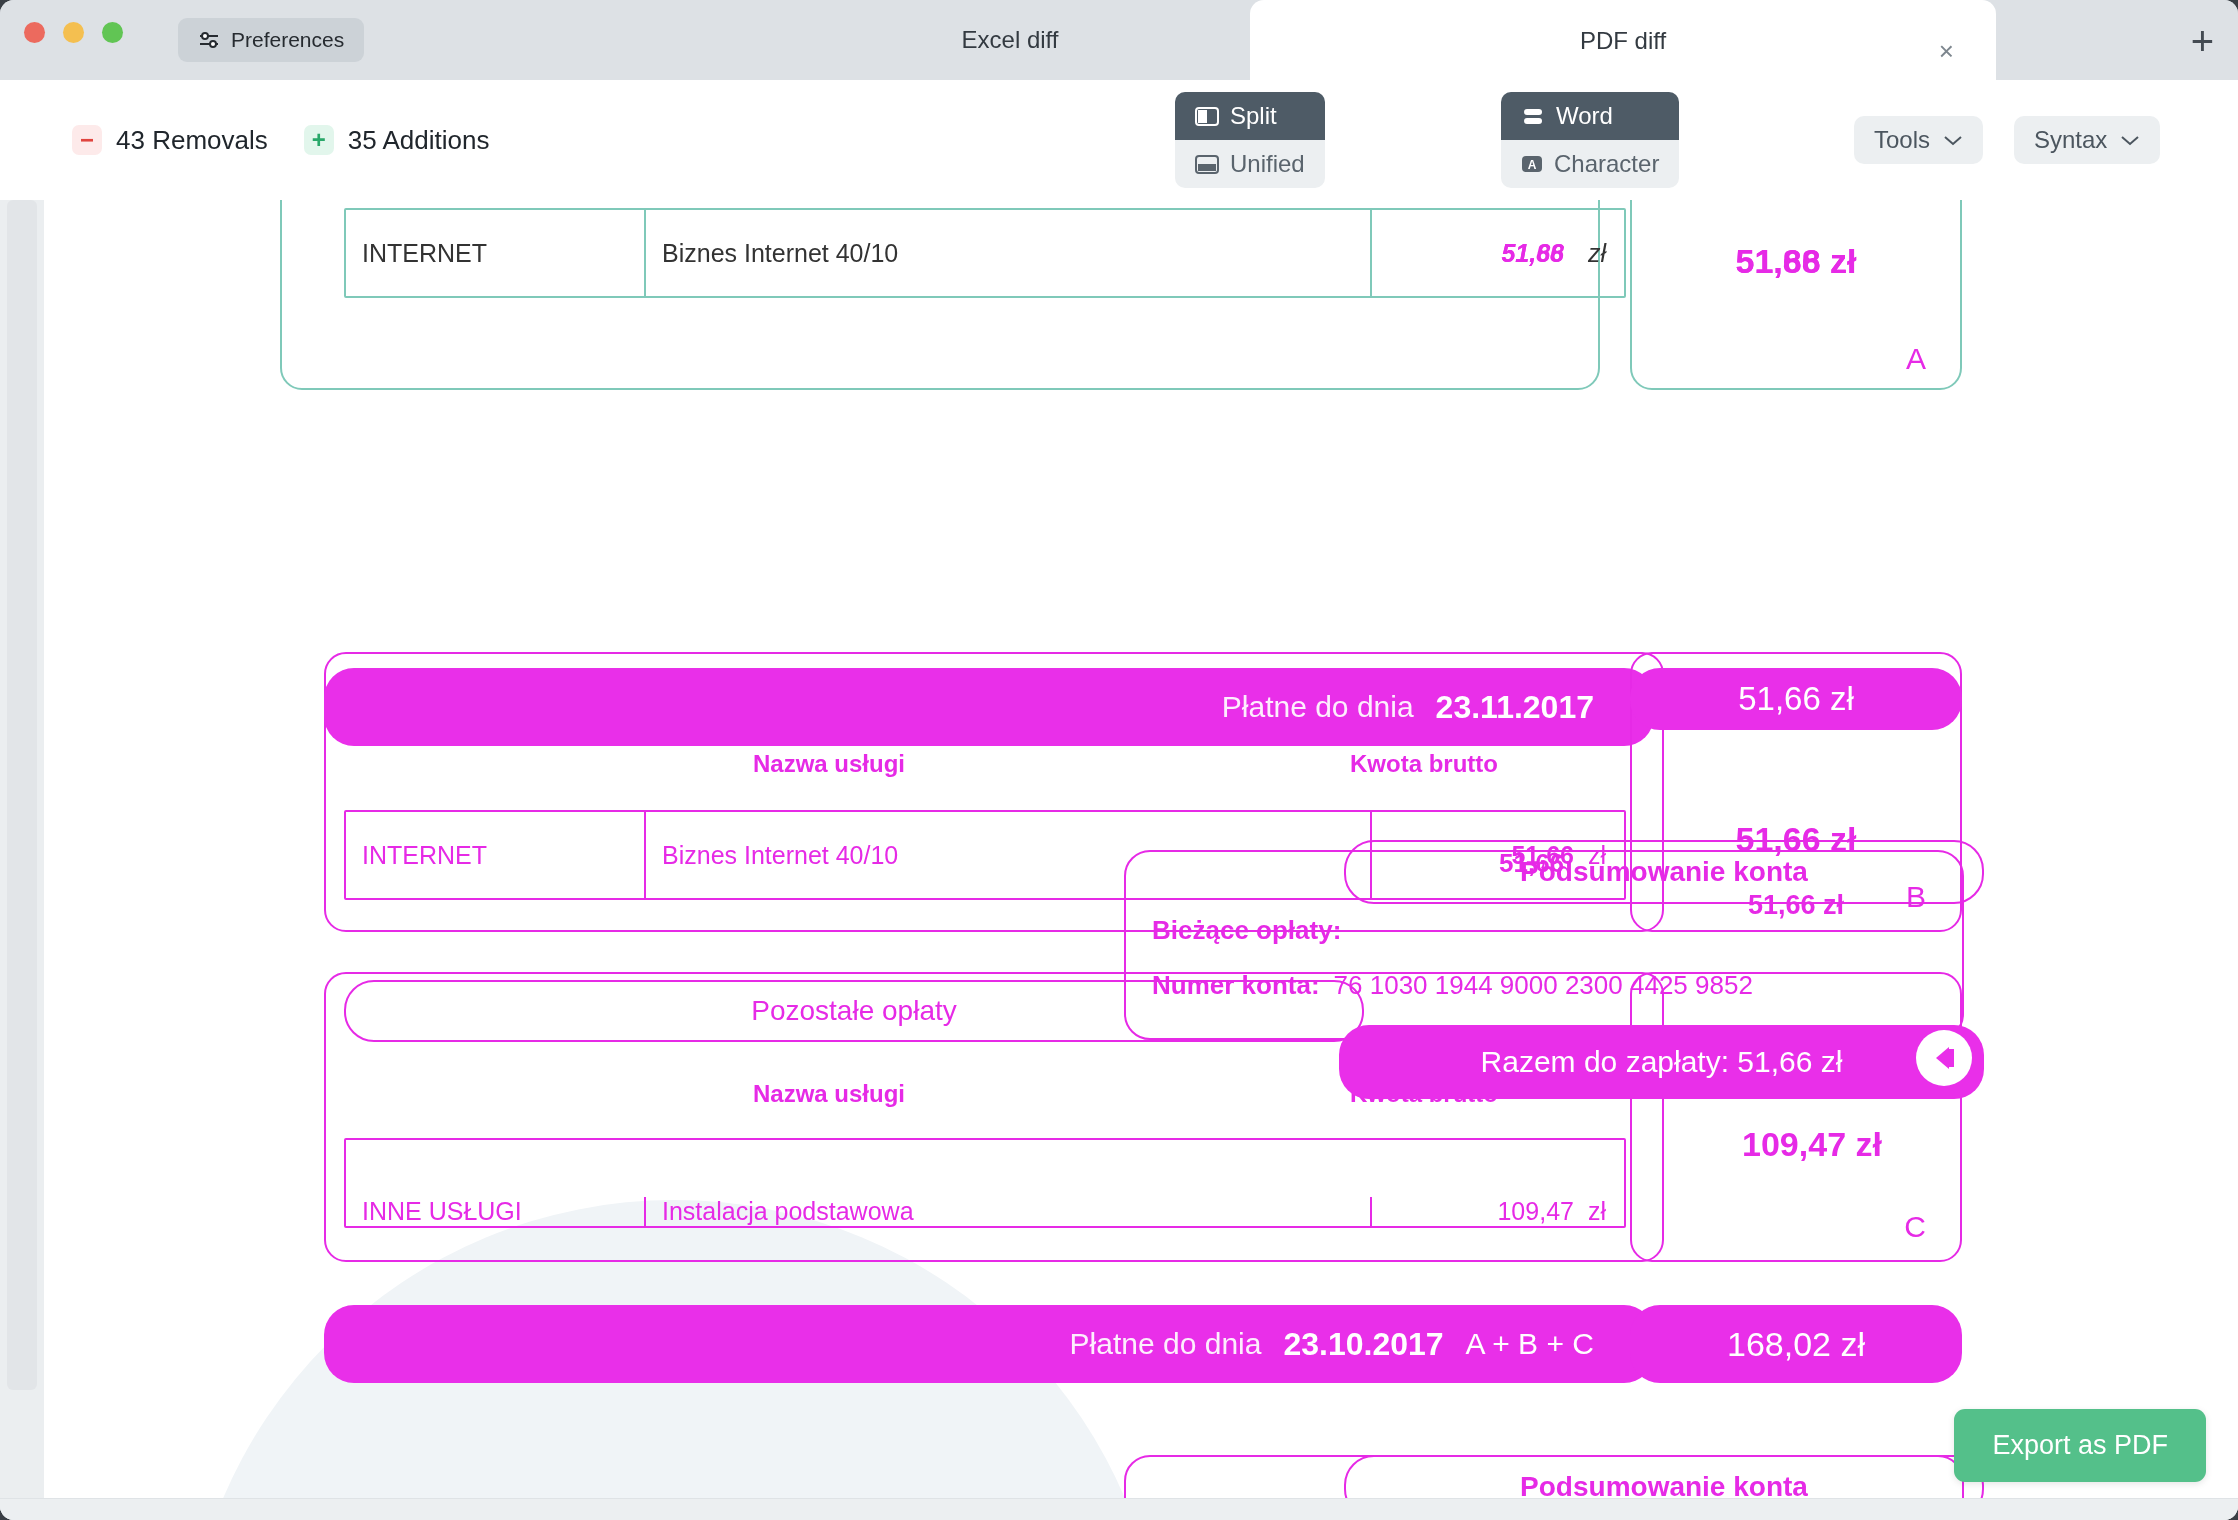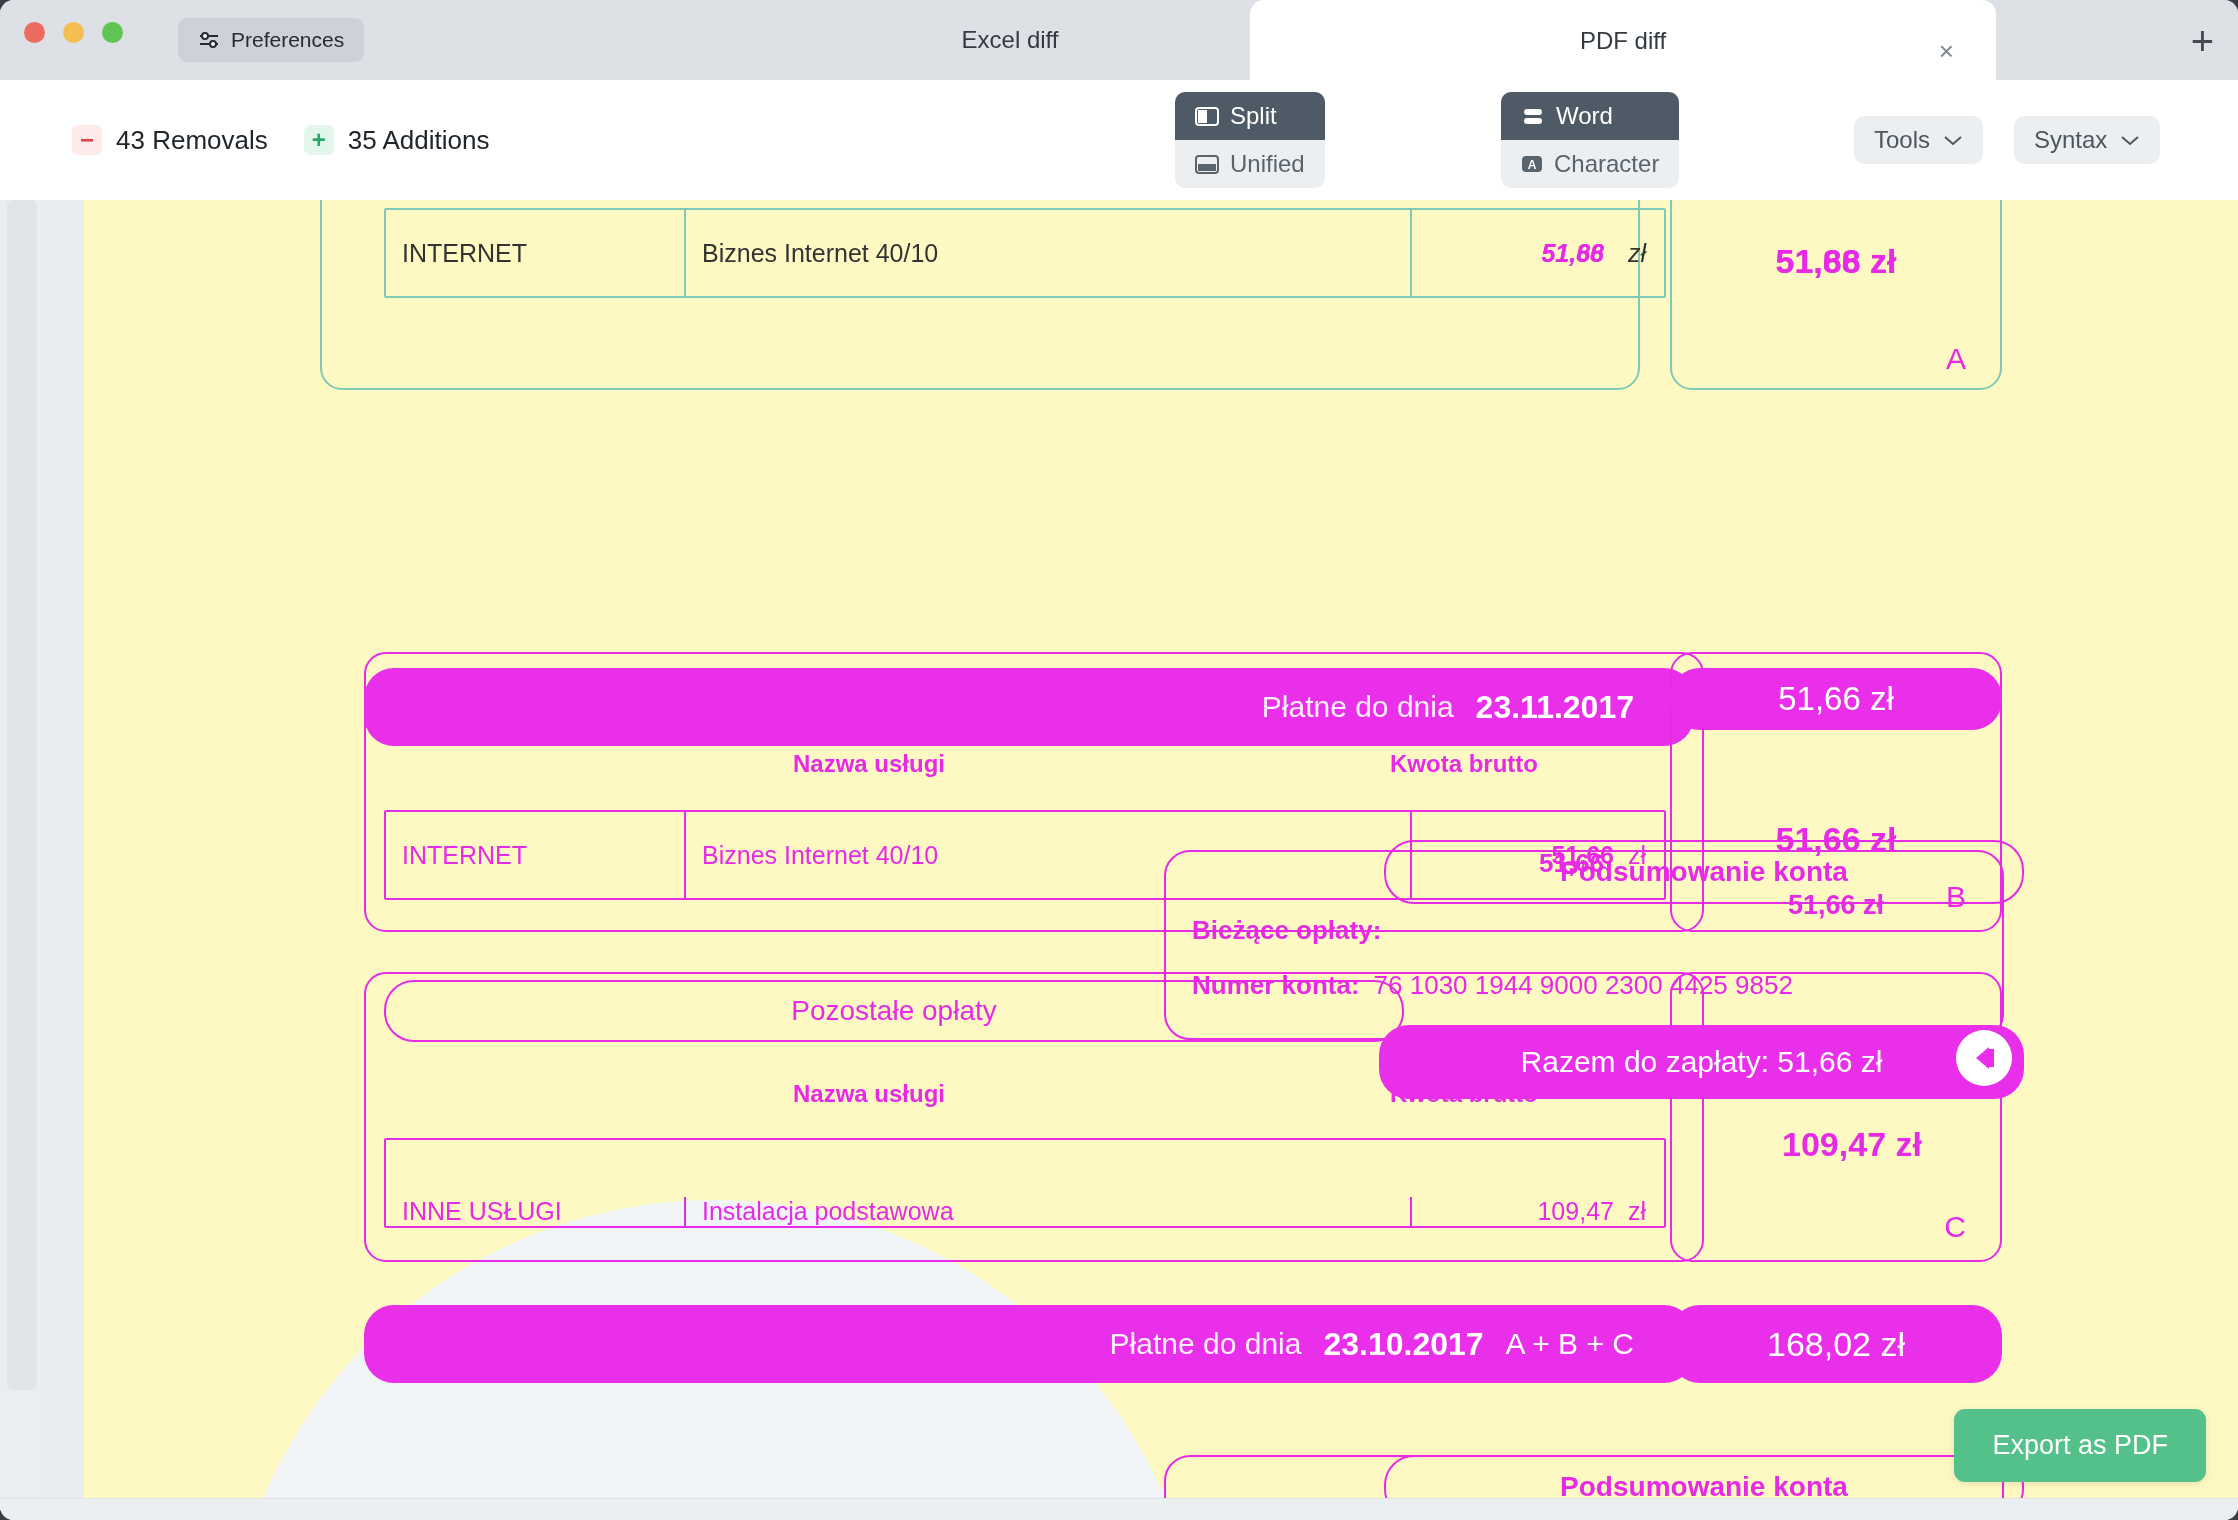--- a/index.html
+++ b/index.html
@@ -122,21 +122,21 @@
   .scroll-thumb {
     position: absolute; left: 7px; top: 0; width: 30px; height: 1190px;
     background: #e2e5e8; border-radius: 6px; cursor: pointer;
   }
   .hscroll {
     position: absolute; left: 0; right: 0; bottom: 0; height: 22px;
     background: #eceff1; border-top: 1px solid #dfe3e6;
   }
   .page {
     position: absolute; left: 44px; right: 0; top: 0; bottom: 22px;
-    background: #fef9c3; overflow: hidden; margin-left: 40px;
+    background: #ffffff; overflow: hidden;
   }
   .watermark {
     position: absolute; left: 140px; top: 1000px;
     width: 980px; height: 980px; border-radius: 50%;
     background: #f0f4f7;
   }
 
   
   .mag { color: #e62ae6; }
   .card {

